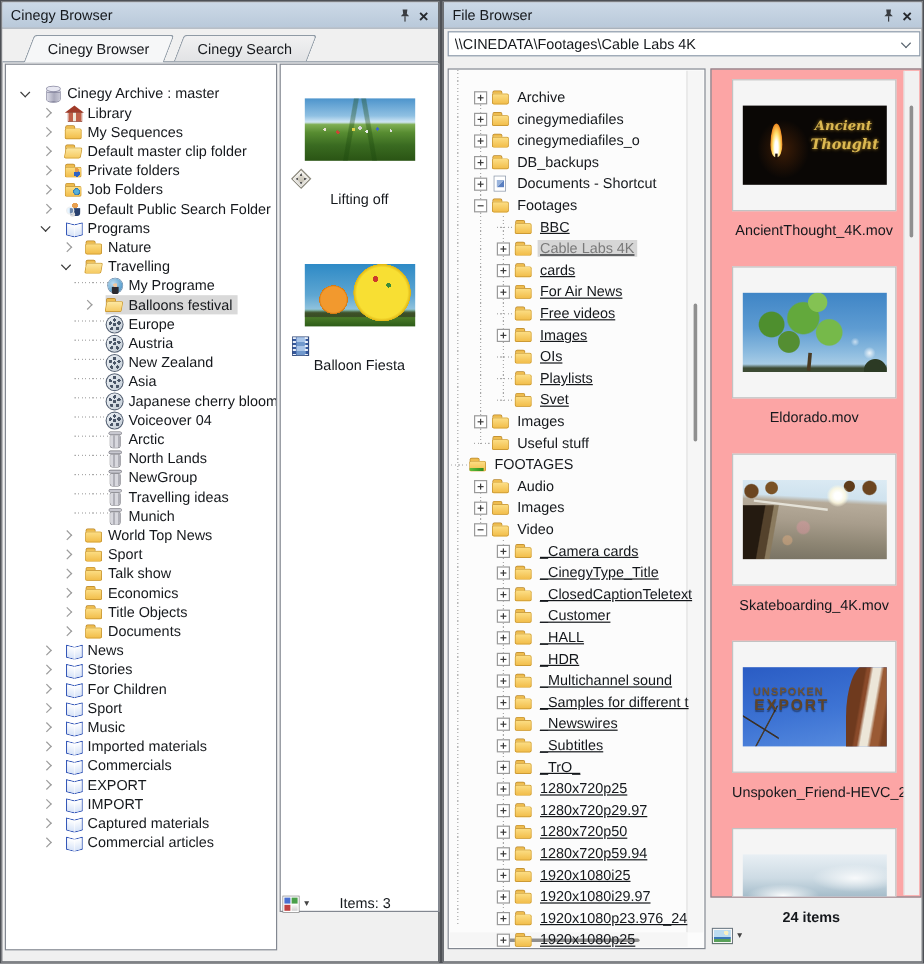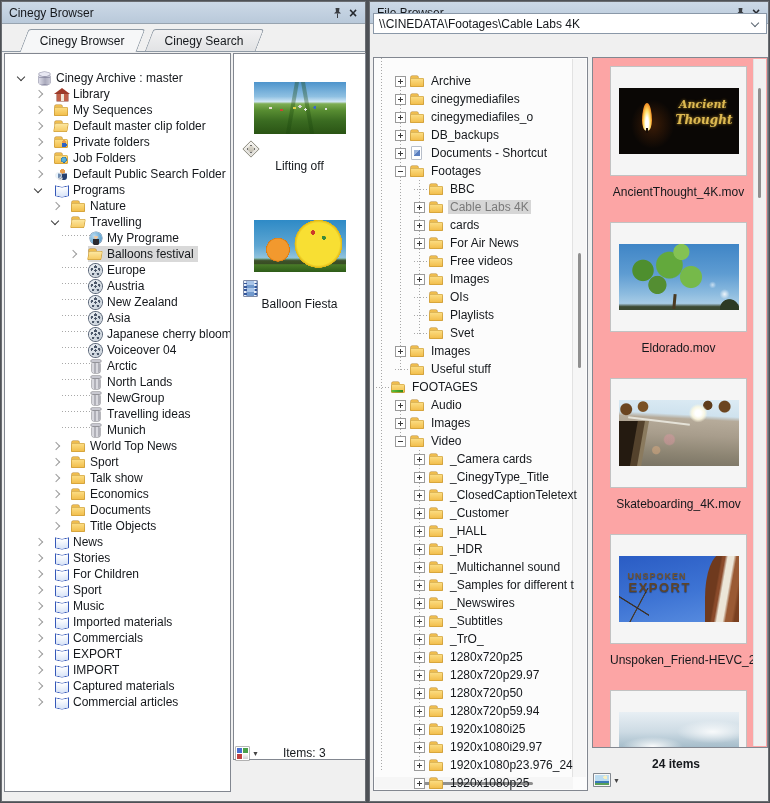--- a/index.html
+++ b/index.html
@@ -140,33 +140,33 @@
   .grid-view-icon{width:13px;height:13px;display:inline-block;background:
      linear-gradient(#4a6fd0,#4a6fd0) 1px 1px/5px 5px no-repeat,
      linear-gradient(#4aa04a,#4aa04a) 7px 1px/5px 5px no-repeat,
      linear-gradient(#c04040,#c04040) 1px 7px/5px 5px no-repeat,
      linear-gradient(#f8f8f8,#d0d0d0) 7px 7px/5px 5px no-repeat,#fff;
      box-shadow:0 0 0 .6px #888;}
   .drop{font-size:7px;color:#444;margin-left:3px;}
   .itemslbl{font-size:12px;margin-left:24px;}
 
   
-  .pathrow{position:absolute;left:3px;top:11px;width:394px;height:21px;border-radius:10px;}
+  .pathrow{position:absolute;left:3px;top:24px;width:394px;height:21px;border-radius:10px;}
   .combo{width:100%;height:21px;background:#fff;border:1px solid #8a98a8;box-sizing:border-box;
          display:flex;align-items:center;padding:0 6px 0 5px;font-size:12px;cursor:default;}
   .pathtext{flex:1;white-space:nowrap;overflow:hidden;}
   .combochev{width:10px;height:10px;position:relative;}
   .combochev::before{content:"";position:absolute;left:2px;top:1px;width:5px;height:5px;
      border-right:1.4px solid #5a6570;border-bottom:1.4px solid #5a6570;transform:rotate(45deg);}
 
   
   .rtree{position:absolute;left:3px;top:55px;width:215px;height:734px;background:#fcfcfc;
          border:1px solid #828790;box-sizing:border-box;padding-top:14px;overflow:hidden;font-size:12px;}
   .rtree .trow{display:flex;align-items:center;height:18px;position:relative;z-index:1;}
-  .rtree .lvl0{padding-left:2px;} .rtree .lvl1{padding-left:21px;} .rtree .lvl2{padding-left:40px;}
+  .rtree .lvl0{padding-left:2px;} .rtree .lvl1{padding-left:21px;} .rtree .lvl2{padding-left:40px;text-decoration:underline;}
   .box{width:11px;height:11px;flex:0 0 11px;position:relative;margin-right:4px;box-sizing:border-box;}
   .expander-plus,.expander-minus{border:1px solid #9a9a9a;background:#fff;}
   .expander-plus::before,.expander-minus::before{content:"";position:absolute;left:2px;right:2px;top:4px;height:1px;background:#3c3c3c;}
   .expander-plus::after{content:"";position:absolute;left:4px;top:2px;bottom:2px;width:1px;background:#3c3c3c;}
   .expander-none::before{content:"";position:absolute;left:0;right:-2px;top:5px;height:1px;
      background-image:repeating-linear-gradient(90deg,#a8a8a8 0 1px,transparent 1px 3px);}
   .rtree .lbl{padding:0 2px;}
   .rtree .selected .lbl{background:#d6d6d6;color:#7a7a7a;}
   .guide{position:absolute;width:1px;z-index:0;
      background-image:repeating-linear-gradient(180deg,#a8a8a8 0 1px,transparent 1px 3px);}
@@ -486,28 +486,28 @@
         <span class="ex expander-collapsed"></span>
         <span class="node">
           <span class="ic icon-folder"></span>
           <span class="lbl">Economics</span>
         </span>
       </div>
       <div class="trow lvl2">
         <span class="ex expander-collapsed"></span>
         <span class="node">
           <span class="ic icon-folder"></span>
+          <span class="lbl">Title Objects</span>
+        </span>
+      </div>
+      <div class="trow lvl2">
+        <span class="ex expander-collapsed"></span>
+        <span class="node">
+          <span class="ic icon-folder"></span>
           <span class="lbl">Documents</span>
-        </span>
-      </div>
-      <div class="trow lvl2">
-        <span class="ex expander-collapsed"></span>
-        <span class="node">
-          <span class="ic icon-folder"></span>
-          <span class="lbl">Title Objects</span>
         </span>
       </div>
       <div class="trow lvl1">
         <span class="ex expander-collapsed"></span>
         <span class="node">
           <span class="ic icon-program"></span>
           <span class="lbl">News</span>
         </span>
       </div>
       <div class="trow lvl1">

